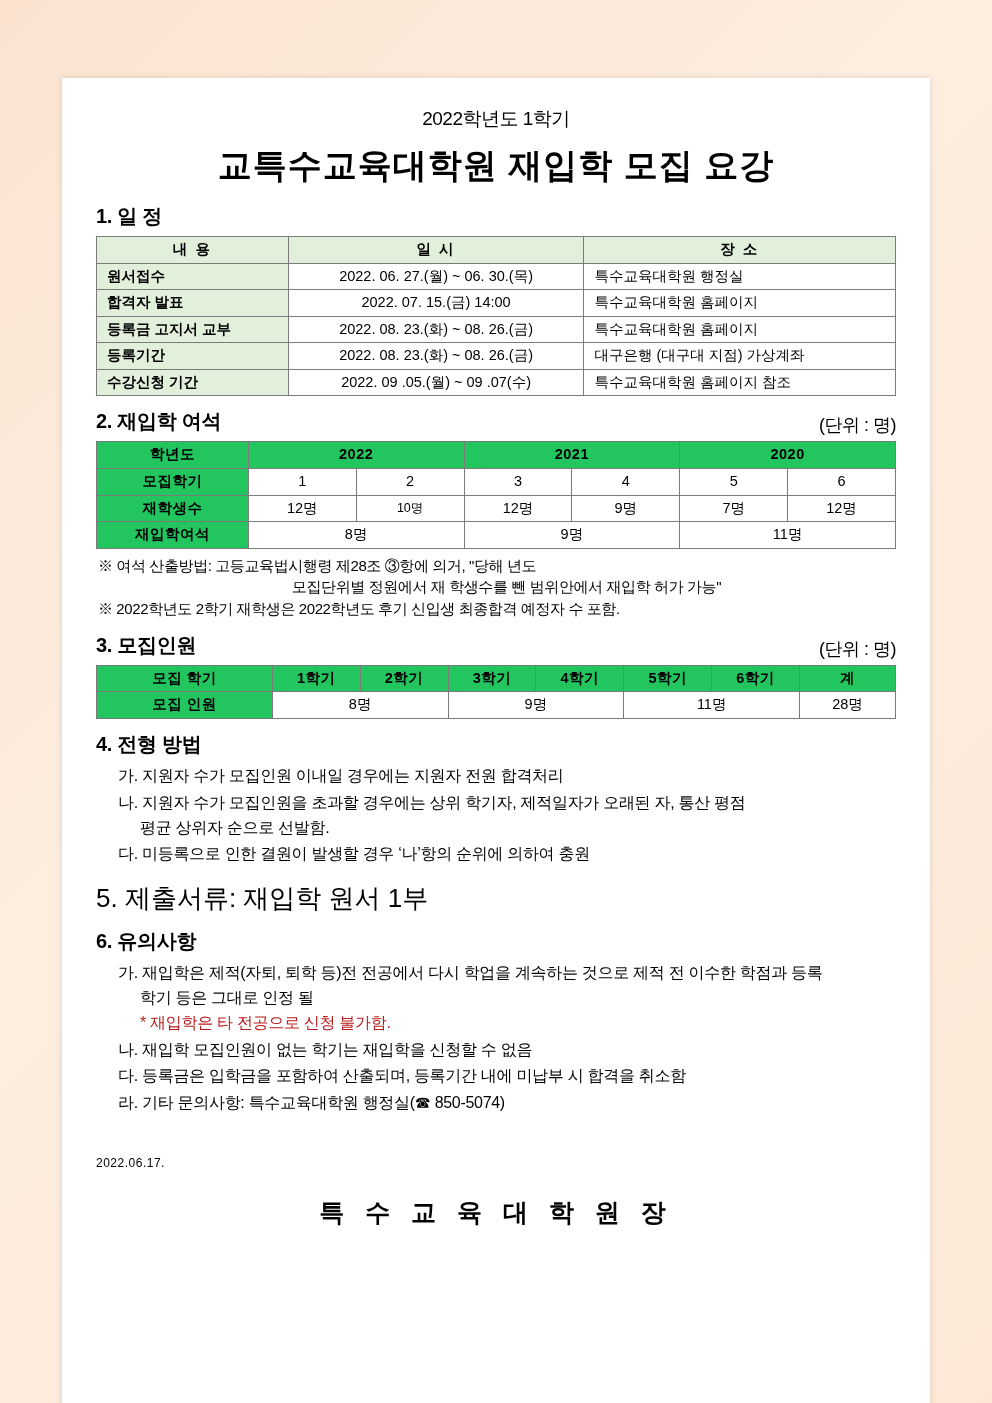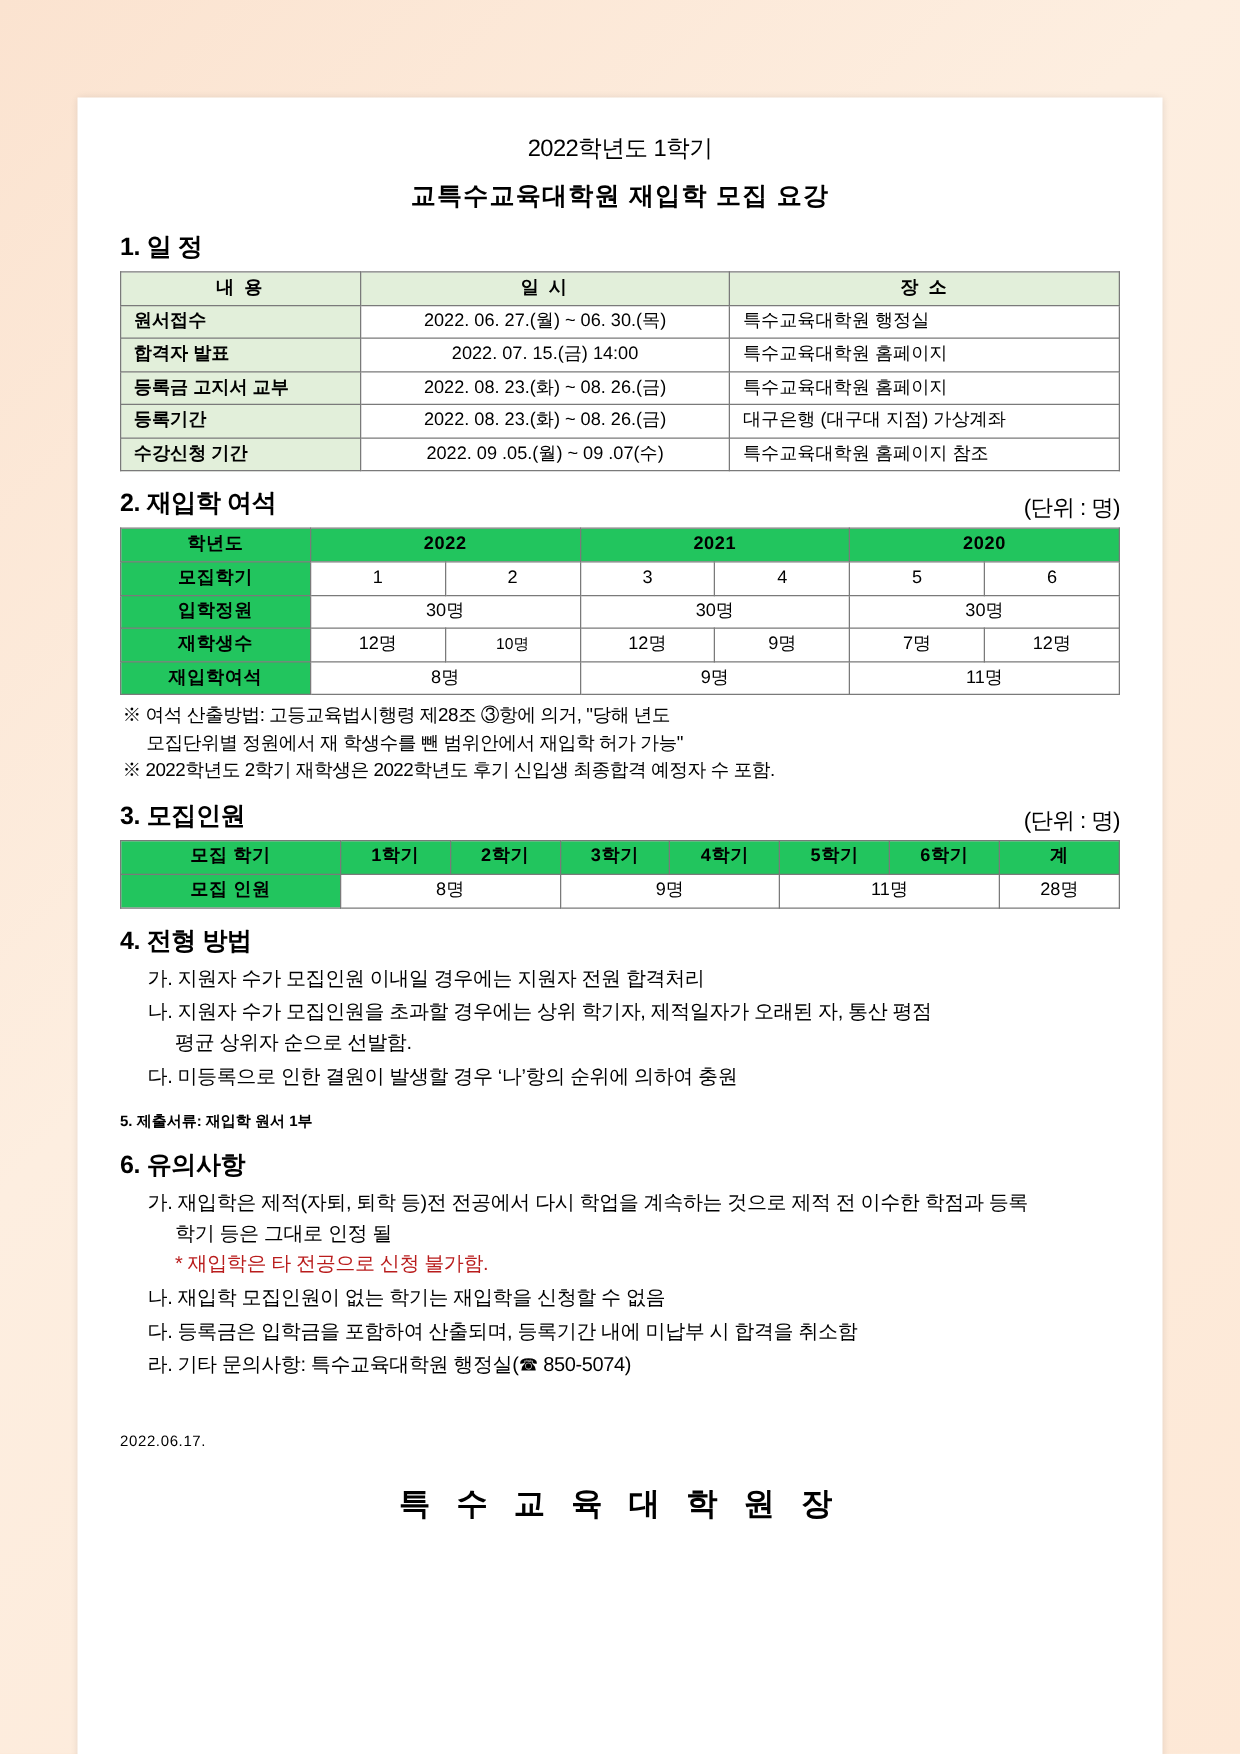--- a/index.html
+++ b/index.html
@@ -31,21 +31,21 @@
   .title-wrap {
     text-align: center;
     margin-bottom: 14px;
   }
   .subtitle {
     font-size: 19px;
     letter-spacing: -0.5px;
     margin-bottom: 2px;
   }
   .maintitle {
-    font-size: 20px;
+    font-size: 34px;
     font-weight: bold;
     letter-spacing: 1px;
     margin-top: 11px;
   }
   h2.section {
     font-size: 20px;
     font-weight: bold;
     margin: 12px 0 6px 0;
     letter-spacing: -0.3px;
   }
@@ -85,37 +85,37 @@
   }
   .c { text-align: center; }
   .l { text-align: left; padding-left: 10px; }
   .tbl1 td.first { text-align: left; padding-left: 10px; font-weight: bold; background:#e2efda;}
   .note {
     font-size: 15px;
     line-height: 1.45;
     margin: 6px 0 0 2px;
     letter-spacing: -0.4px;
   }
-  .note .ind { display:block; padding-left: 19px; }
+  .note .ind { display:block; padding-left: 19px; text-align: center; }
   .body-list {
     margin: 4px 0 0 0;
     font-size: 16px;
     line-height: 1.55;
     letter-spacing: -0.3px;
   }
   .body-list .item {
     padding-left: 22px;
     text-indent: 0;
     margin-bottom: 2px;
   }
   .body-list .item .cont { display:block; padding-left: 22px; }
   .red { color: #b91c1c; }
   .sec5 {
-    font-size: 12px;
-    font-weight: bold;
+    font-size: 26px;
+    font-weight: normal;
     margin: 14px 0 4px 0;
   }
   .date {
     text-align: left;
     font-size: 12px;
     margin-top: 40px;
     letter-spacing: 0.5px;
   }
   .signer {
     text-align: center;
@@ -202,26 +202,20 @@
         <tr>
           <td class="lbl">모집학기</td>
           <td class="c">1</td>
           <td class="c">2</td>
           <td class="c">3</td>
           <td class="c">4</td>
           <td class="c">5</td>
           <td class="c">6</td>
         </tr>
         <tr>
-          <td class="lbl">입학정원</td>
-          <td class="c" colspan="2">30명</td>
-          <td class="c" colspan="2">30명</td>
-          <td class="c" colspan="2">30명</td>
-        </tr>
-        <tr>
           <td class="lbl">재학생수</td>
           <td class="c">12명</td>
           <td class="c small">10명</td>
           <td class="c">12명</td>
           <td class="c">9명</td>
           <td class="c">7명</td>
           <td class="c">12명</td>
         </tr>
         <tr>
           <td class="lbl">재입학여석</td>

